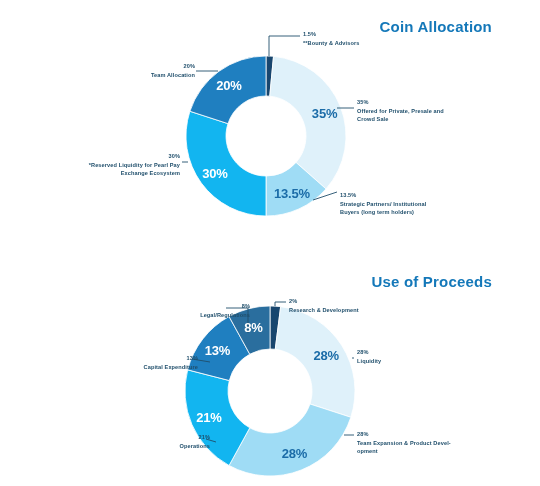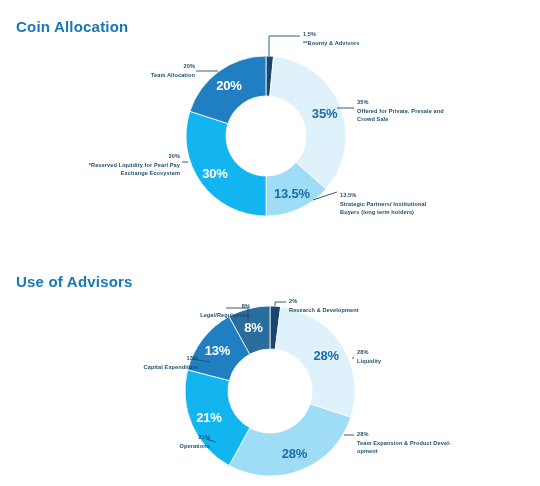--- a/index.html
+++ b/index.html
@@ -23,23 +23,23 @@
   .chart-block {
     position: absolute;
     left: 0;
     width: 540px;
   }
   #chart-coin-allocation { top: 0; height: 243px; }
   #chart-use-of-proceeds { top: 243px; height: 243px; }
 
   .chart-title {
     position: absolute;
-    left: 16px;
+    left: 8px;
     width: 484px;
-    text-align: left;
+    text-align: right;
     font-size: 15px;
     font-weight: bold;
     color: #1478b9;
     letter-spacing: 0.2px;
   }
   #chart-coin-allocation .chart-title { top: 6px; }
   #chart-use-of-proceeds .chart-title { top: 18px; }
 
   .donut-wrap {
     position: absolute;
@@ -131,21 +131,21 @@
       <span class="desc">Exchange Ecosystem</span>
     </div>
 
     <div class="callout left" style="left:85px; top:62px; width:110px;">
       <span class="pct">20%</span>
       <span class="desc">Team Allocation</span>
     </div>
   </section>
 
   <section class="chart-block" id="chart-use-of-proceeds">
-    <h2 class="chart-title">Use of Advisors</h2>
+    <h2 class="chart-title">Use of Proceeds</h2>
 
     <div class="donut-wrap">
       <svg class="donut-svg" viewBox="0 0 540 243">
         <g id="c2-slices">
             <path d="M 270 63 A 85 85 0 0 1 280.65332485296585 63.67025038826938 L 275.26399580970076 106.33118254479193 A 42 42 0 0 0 270 106 Z" fill="#18466e" stroke="#ffffff" stroke-width="0.8"></path>
             <path d="M 280.65332485296585 63.67025038826938 A 85 85 0 0 1 350.83980388508803 174.26644452187054 L 309.94437368439645 160.9787137637478 A 42 42 0 0 0 275.26399580970076 106.33118254479193 Z" fill="#dff1fa" stroke="#ffffff" stroke-width="0.8"></path>
             <path d="M 350.83980388508803 174.26644452187054 A 85 85 0 0 1 229.0509377013542 222.4860678037284 L 249.76634568772795 184.80488056184225 A 42 42 0 0 0 309.94437368439645 160.9787137637478 Z" fill="#9fdcf5" stroke="#ffffff" stroke-width="0.8"></path>
             <path d="M 229.0509377013542 222.4860678037284 A 85 85 0 0 1 187.67043130406634 126.8613595909874 L 229.3195072325975 137.55502473907612 A 42 42 0 0 0 249.76634568772795 184.80488056184225 Z" fill="#12b5f0" stroke="#ffffff" stroke-width="0.8"></path>
             <path d="M 187.67043130406634 126.8613595909874 A 85 85 0 0 1 229.05093770135414 73.51393219627164 L 249.76634568772792 111.19511943815775 A 42 42 0 0 0 229.3195072325975 137.55502473907612 Z" fill="#1f7fc0" stroke="#ffffff" stroke-width="0.8"></path>
             <path d="M 229.05093770135414 73.51393219627164 A 85 85 0 0 1 270 63 L 270 106 A 42 42 0 0 0 249.76634568772792 111.19511943815775 Z" fill="#2a6e9e" stroke="#ffffff" stroke-width="0.8"></path>

